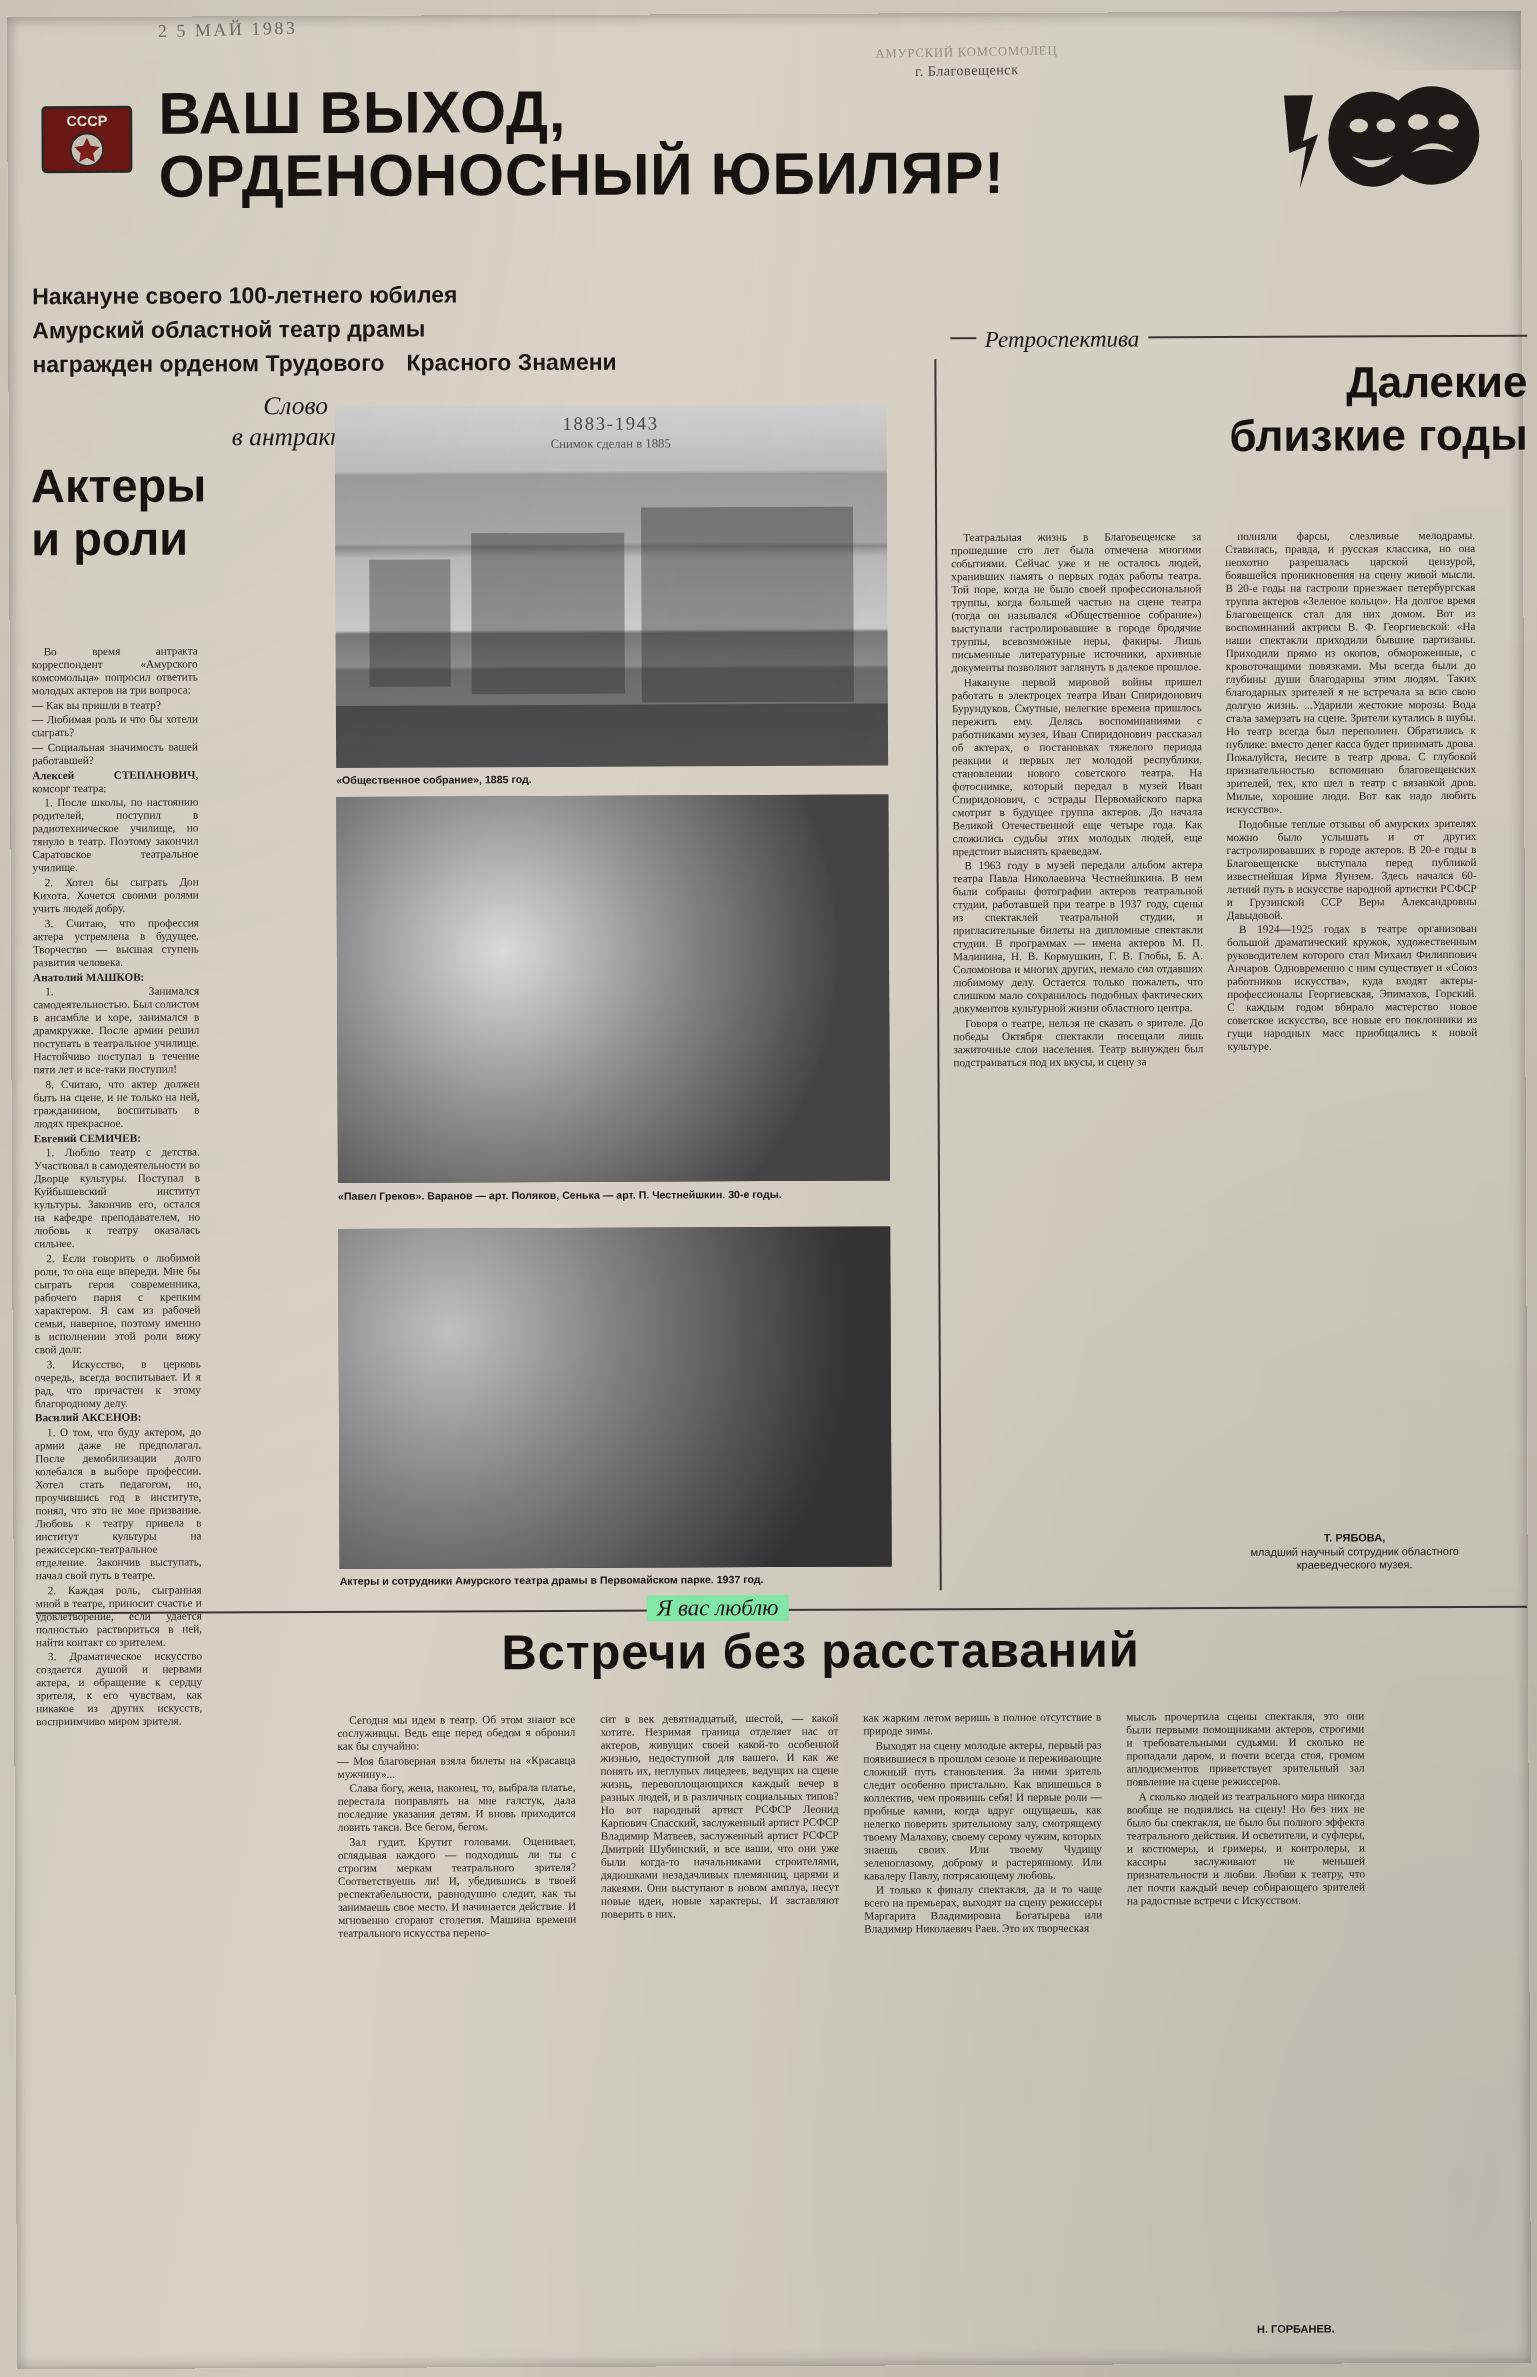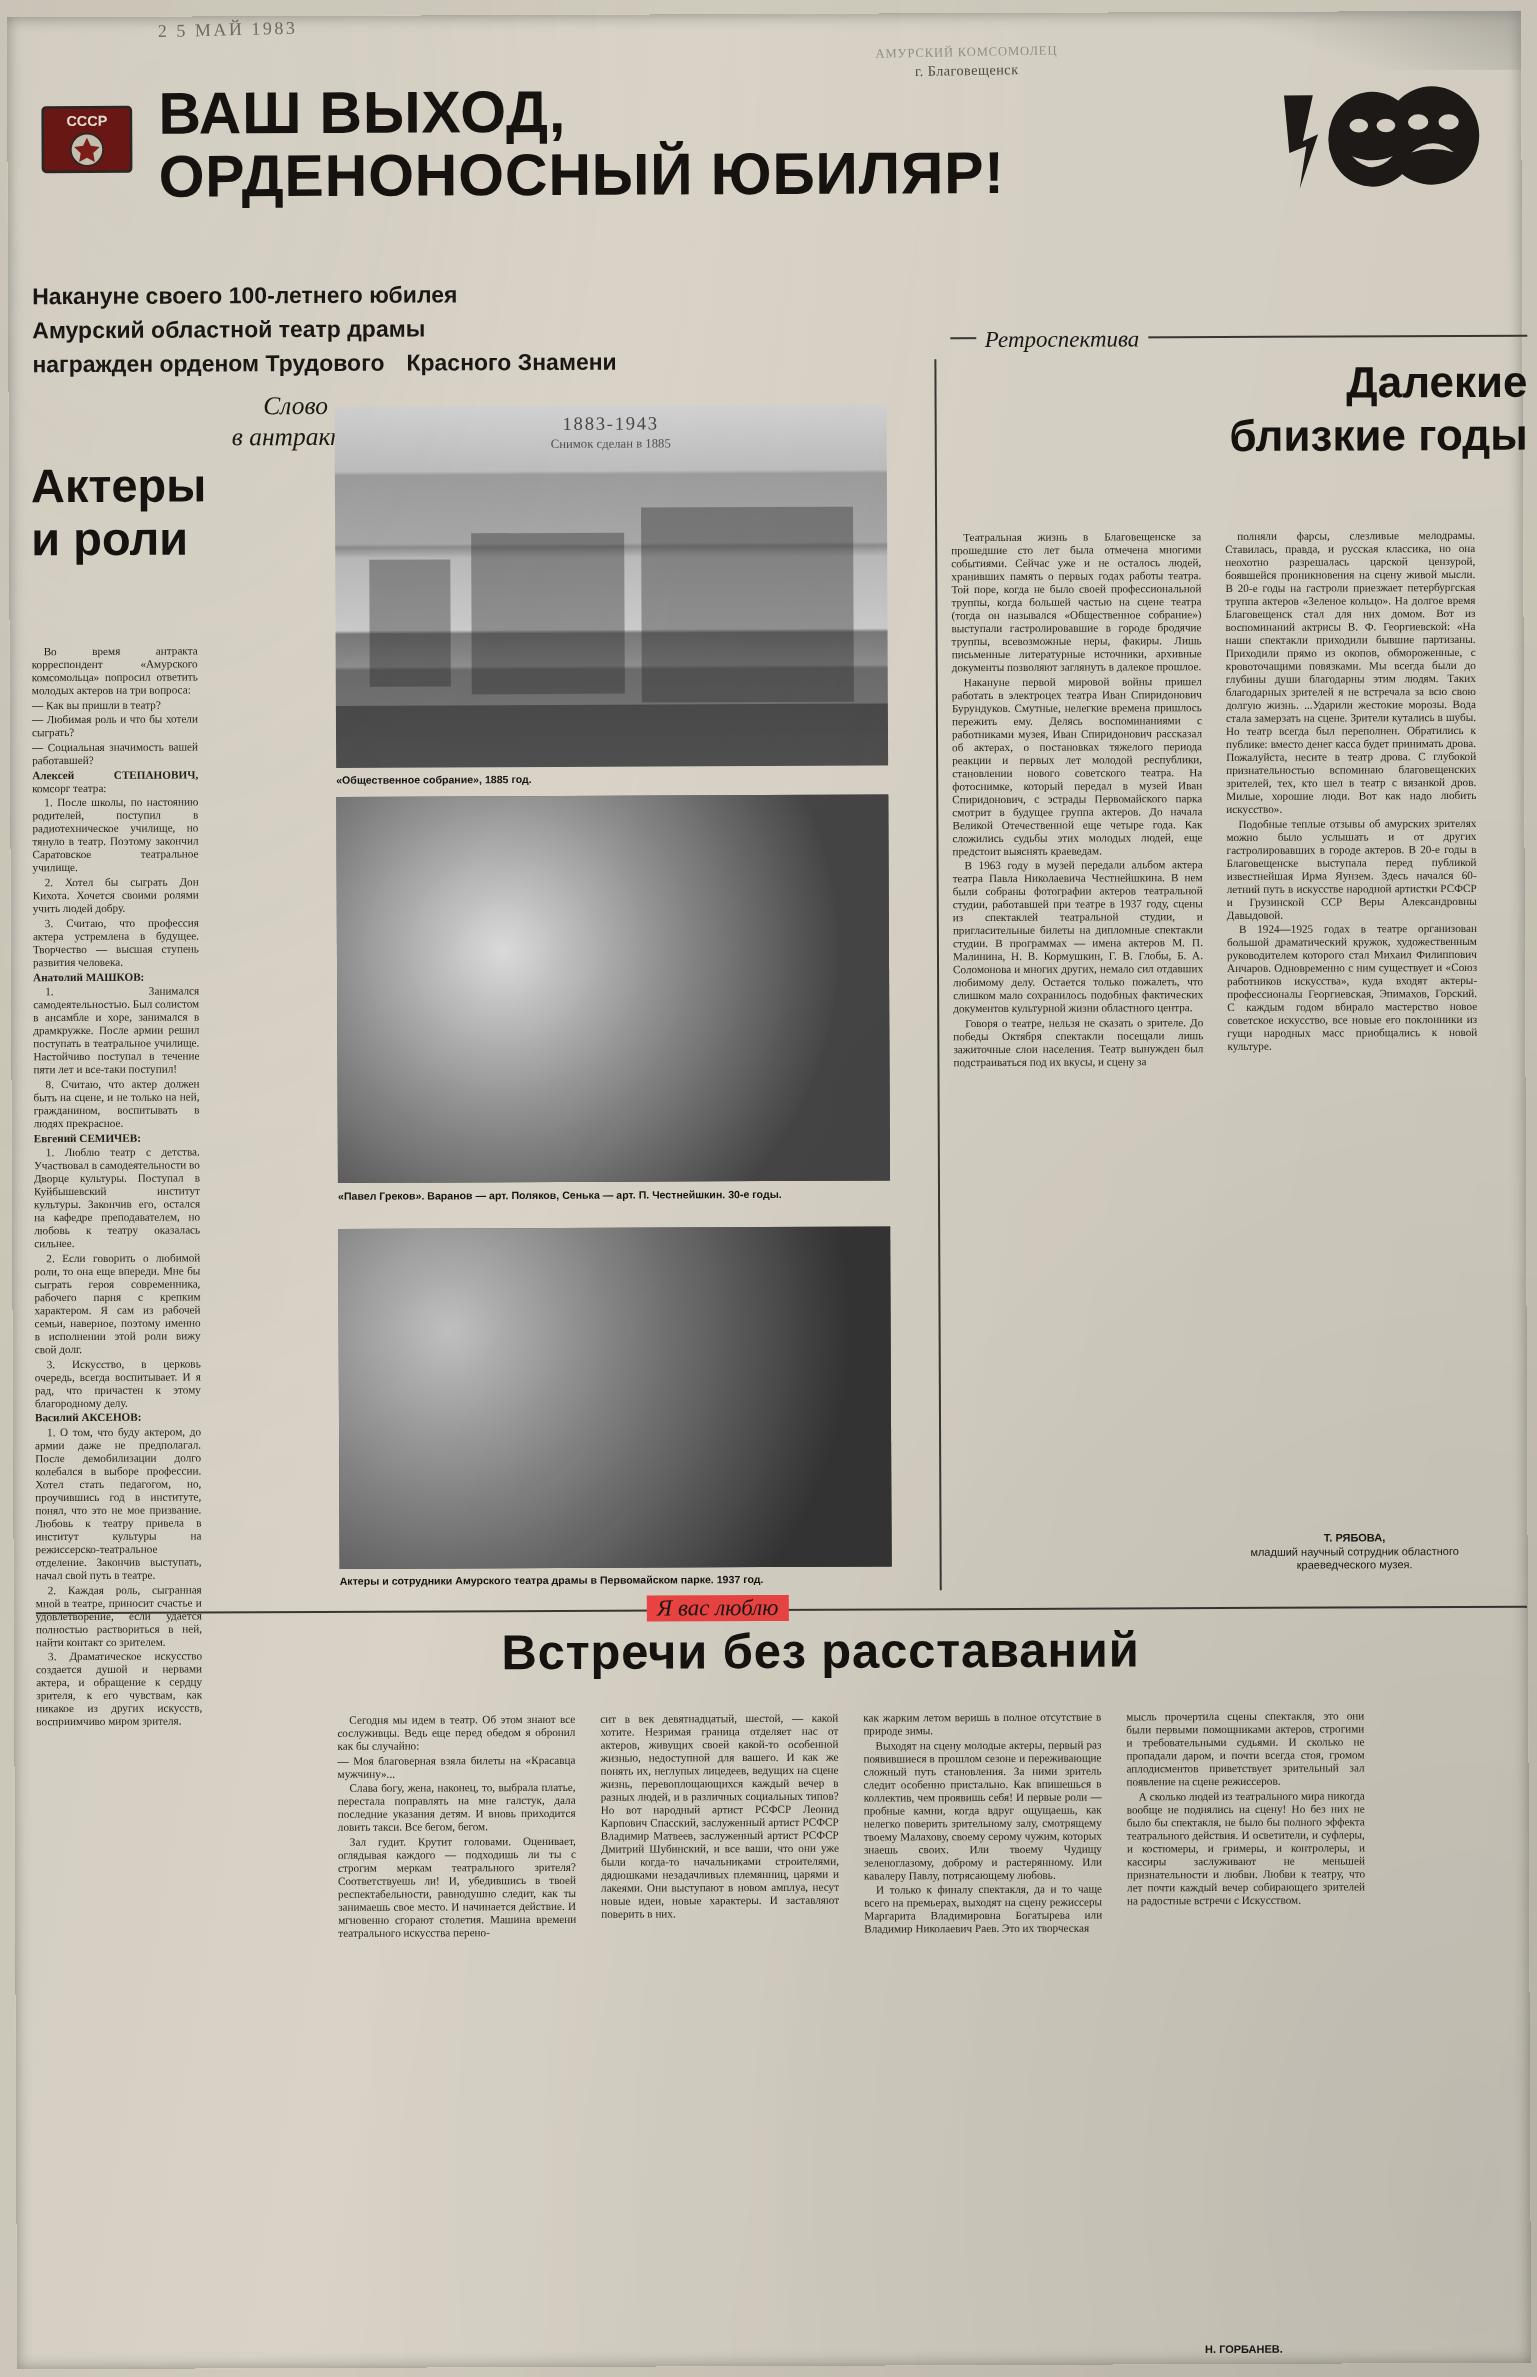--- a/index.html
+++ b/index.html
@@ -231,21 +231,21 @@
   .sig .role { font-weight: normal; }
 
   
   .lyublyu-label {
     position: absolute;
     left: 633px; top: 1581px;
     font-family: "Liberation Serif", serif;
     font-style: italic;
     font-size: 23px;
     color: #1a1714;
-    background: #ef4444;
+    background: #86efac;
     padding: 0 10.2px;
   }
   .vstrechi {
     position: absolute;
     left: 297px; top: 1609px;
     width: 1019px;
     text-align: center;
     font-family: "Liberation Sans", sans-serif;
     font-weight: bold;
     font-size: 49px;
@@ -417,17 +417,17 @@
       <p class="noind">как жарким летом веришь в полное отсутствие в природе зимы.</p>
       <p>Выходят на сцену молодые актеры, первый раз появившиеся в прошлом сезоне и переживающие сложный путь становления. За ними зритель следит особенно пристально. Как впишешься в коллектив, чем проявишь себя! И первые роли — пробные камни, когда вдруг ощущаешь, как нелегко поверить зрительному залу, смотрящему твоему Малахову, своему серому чужим, которых знаешь своих. Или твоему Чудищу зеленоглазому, доброму и растерянному. Или кавалеру Павлу, потрясающему любовь.</p>
       <p>И только к финалу спектакля, да и то чаще всего на премьерах, выходят на сцену режиссеры Маргарита Владимировна Богатырева или Владимир Николаевич Раев. Это их творческая</p>
     </div>
 
     <div class="col" style="left:1112px; top:1698px; width:238px; height:594px;">
       <p class="noind">мысль прочертила сцены спектакля, это они были первыми помощниками актеров, строгими и требовательными судьями. И сколько не пропадали даром, и почти всегда стоя, громом аплодисментов приветствует зрительный зал появление на сцене режиссеров.</p>
       <p>А сколько людей из театрального мира никогда вообще не поднялись на сцену! Но без них не было бы спектакля, не было бы полного эффекта театрального действия. И осветители, и суфлеры, и костюмеры, и гримеры, и контролеры, и кассиры заслуживают не меньшей признательности и любви. Любви к театру, что лет почти каждый вечер собирающего зрителей на радостные встречи с Искусством.</p>
     </div>
 
-    <div class="bottom-sig" style="left:1188px; top:2311px;margin-top:20px;">Н. ГОРБАНЕВ.</div>
+    <div class="bottom-sig" style="left:1240px; top:2311px;">Н. ГОРБАНЕВ.</div>
 
   </div>
 </div>
 
 
 </body></html>

